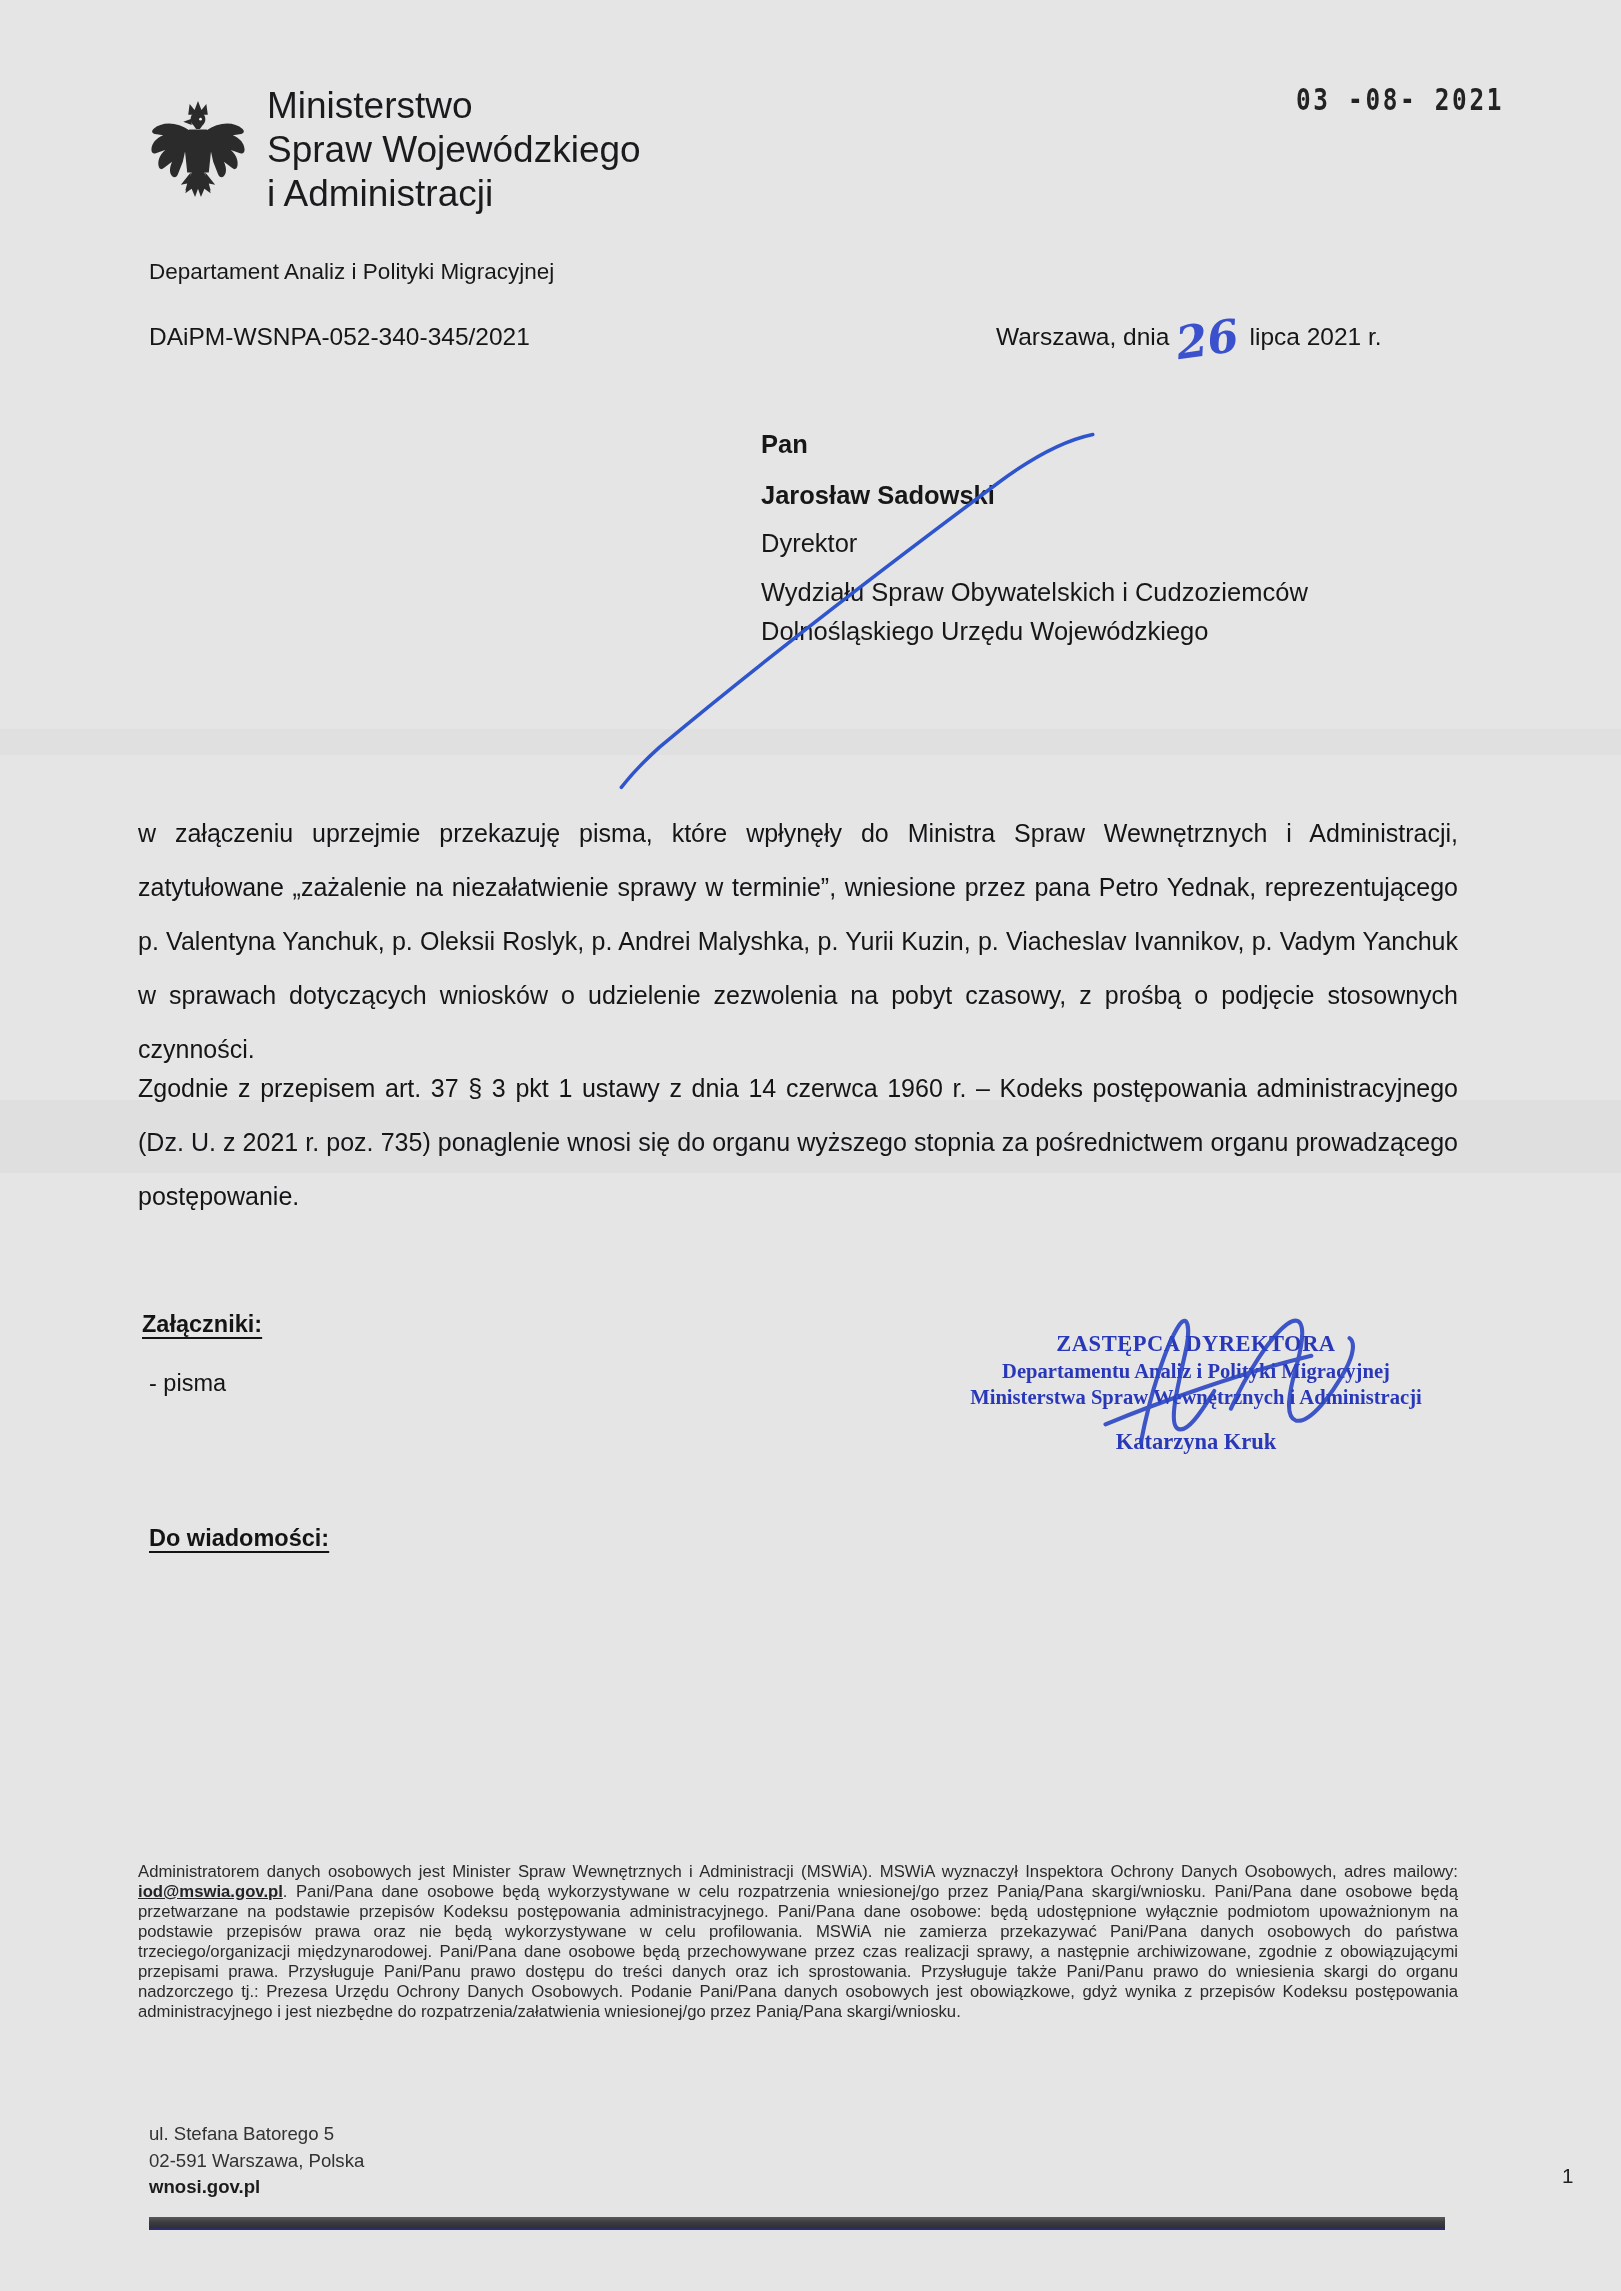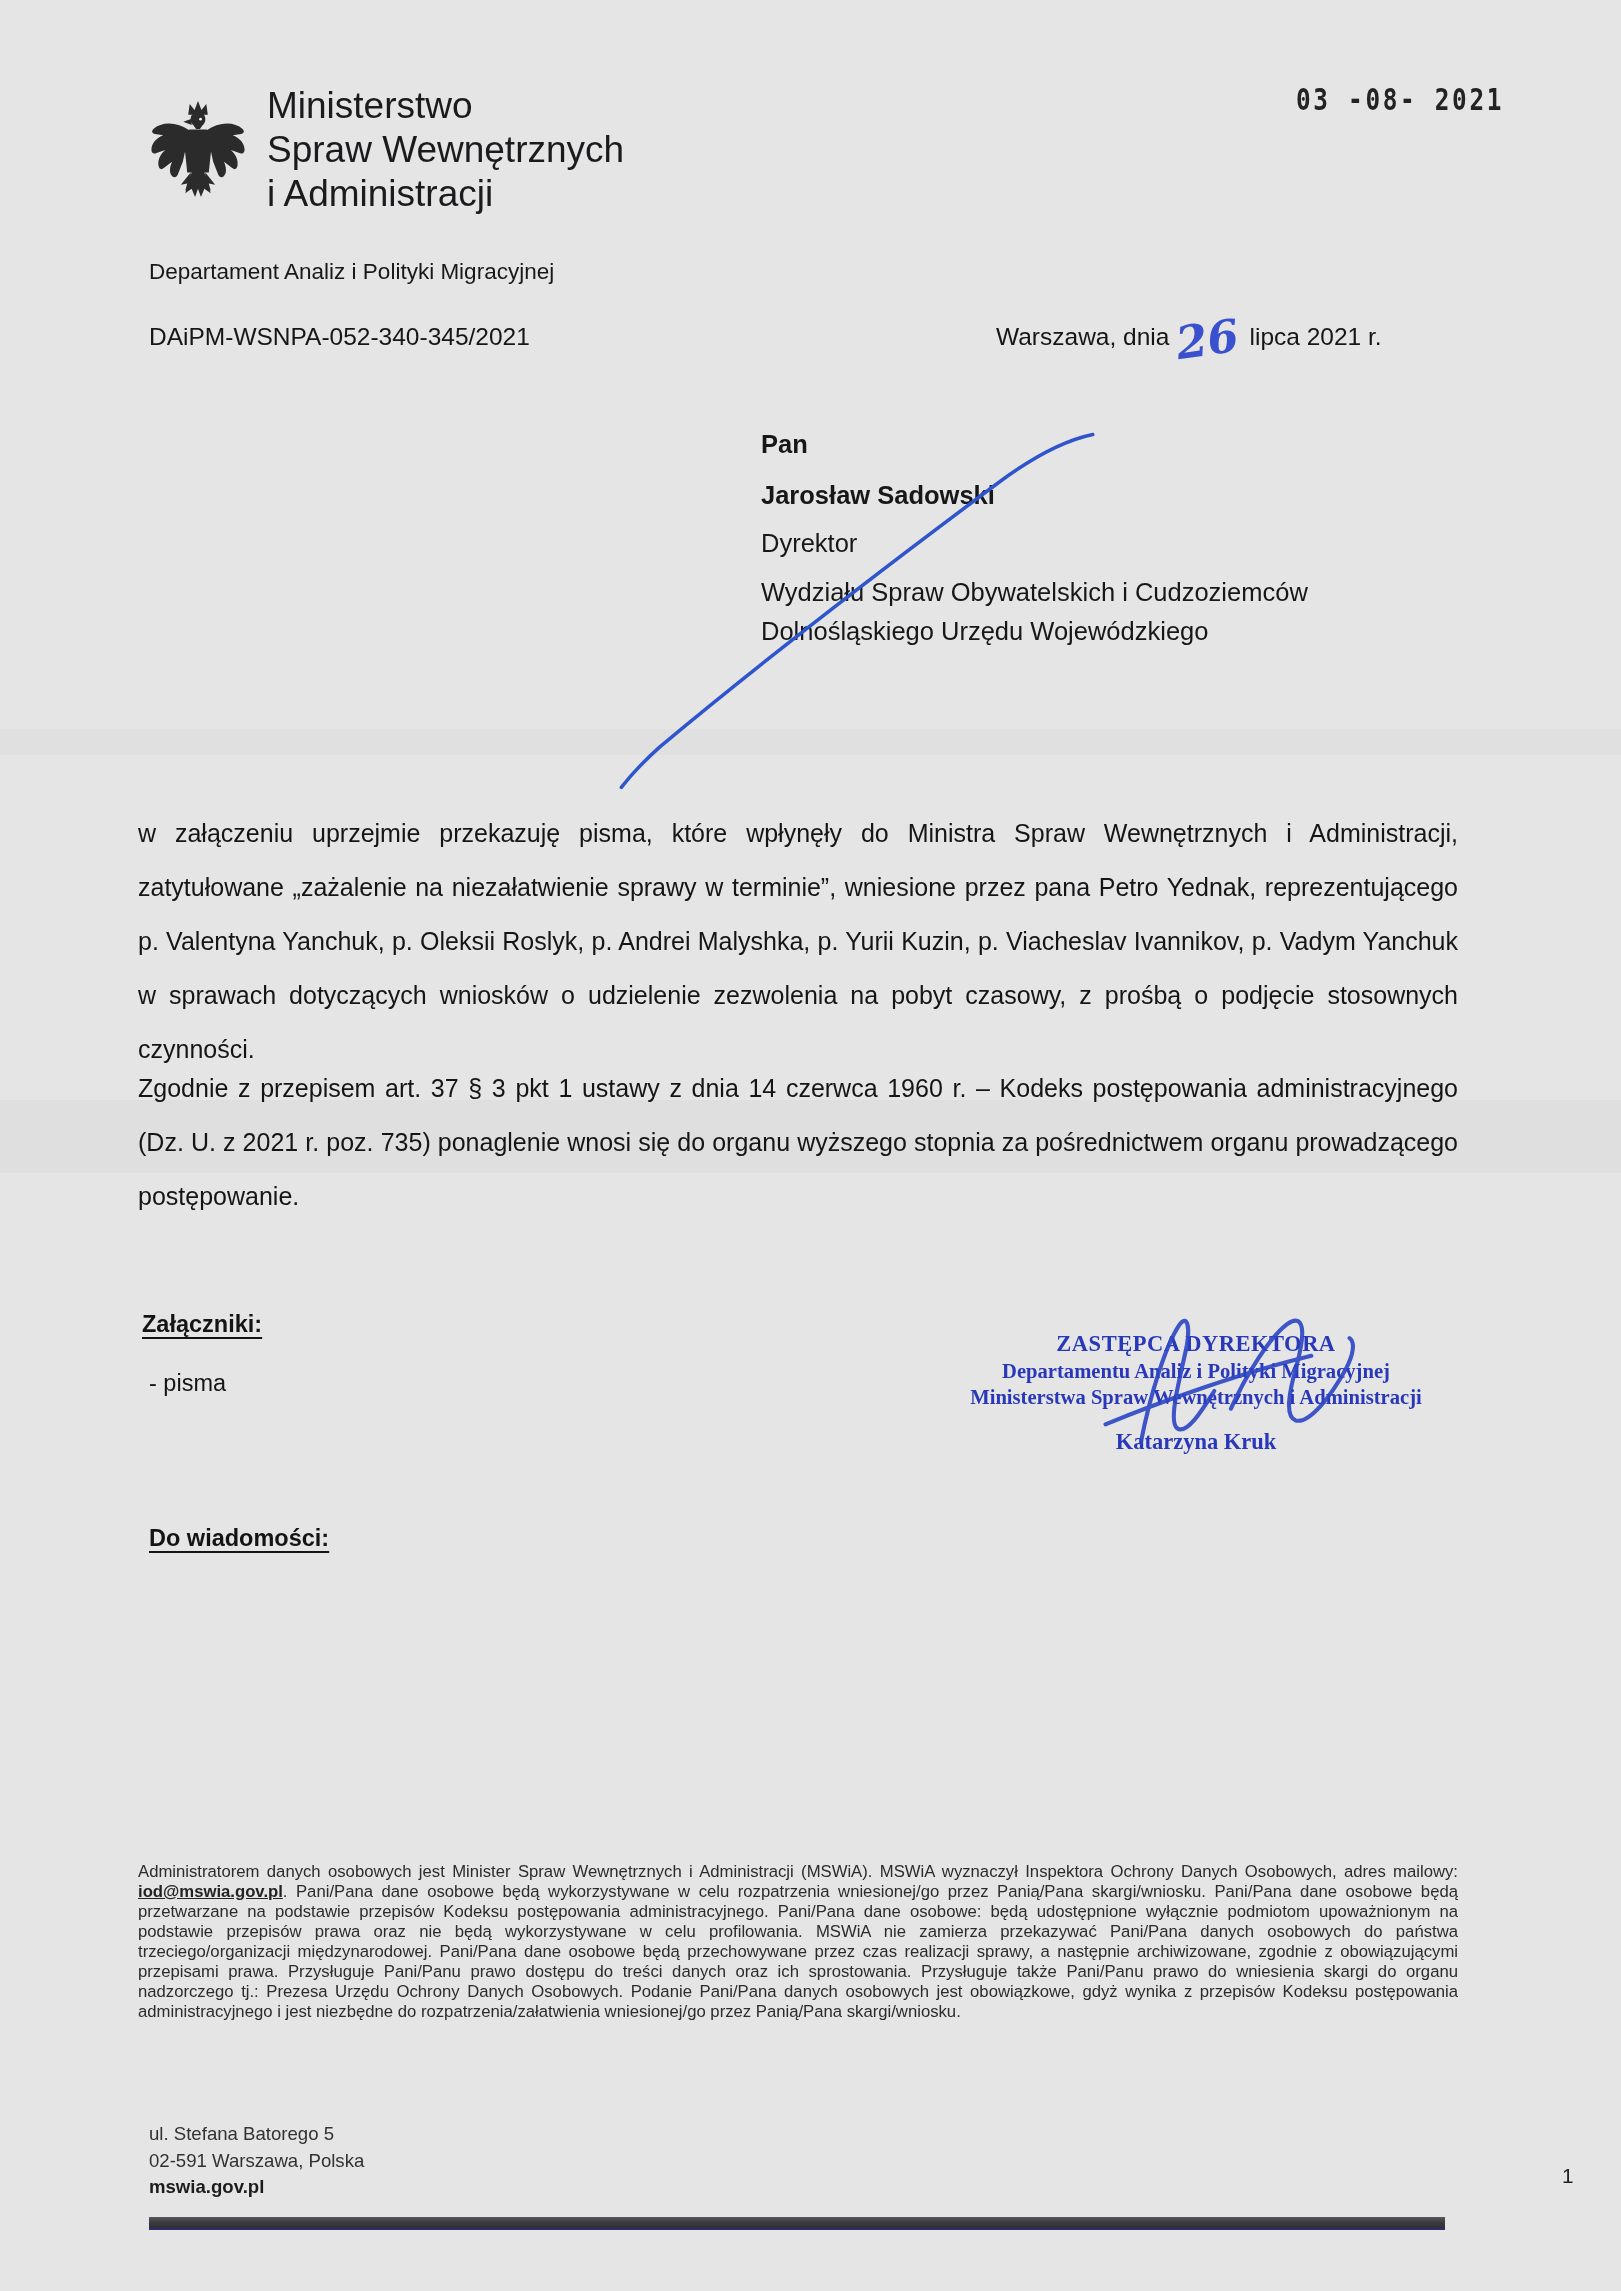--- a/index.html
+++ b/index.html
@@ -112,21 +112,21 @@
         <path d="M44 77 l-7 23 6.5 -4.5 3.5 8.5 3 -8.5 3 8.5 3.5 -8.5 6.5 4.5 -7 -23 z"></path>
         <path d="M42.5 79 l-10 12.5 6.5 -1.5 -2 7.5 6.5 -3.5 z"></path>
         <path d="M57.5 79 l10 12.5 -6.5 -1.5 2 7.5 -6.5 -3.5 z"></path>
       </g>
       <circle cx="52.6" cy="24.5" r="1.4" fill="#f7f7f5"></circle>
     </svg>
   </div>
 
   <div class="ministry">
     <div>Ministerstwo</div>
-    <div>Spraw Wewnętrznych</div>
+    <div>Spraw Wojewódzkiego</div>
     <div>i Administracji</div>
   </div>
 
   <div class="stamp-date">03 -08- 2021</div>
 
   <div class="department">Departament Analiz i Polityki Migracyjnej</div>
 
   <div class="ref-number">DAiPM-WSNPA-052-340-345/2021</div>
 
   <div class="place-date">
@@ -156,21 +156,21 @@
     <div class="stamp-name">Katarzyna Kruk</div>
   </div>
 
   <div class="cc-heading">Do wiadomości:</div>
 
   <div class="privacy"><span>Administratorem danych osobowych jest Minister Spraw Wewnętrznych i Administracji (MSWiA). MSWiA wyznaczył Inspektora Ochrony Danych Osobowych, adres mailowy: </span><span class="email">iod@mswia.gov.pl</span><span>. Pani/Pana dane osobowe będą wykorzystywane w celu rozpatrzenia wniesionej/go przez Panią/Pana skargi/wniosku. Pani/Pana dane osobowe będą przetwarzane na podstawie przepisów Kodeksu postępowania administracyjnego. Pani/Pana dane osobowe: będą udostępnione wyłącznie podmiotom upoważnionym na podstawie przepisów prawa oraz nie będą wykorzystywane w celu profilowania. MSWiA nie zamierza przekazywać Pani/Pana danych osobowych do państwa trzeciego/organizacji międzynarodowej. Pani/Pana dane osobowe będą przechowywane przez czas realizacji sprawy, a następnie archiwizowane, zgodnie z obowiązującymi przepisami prawa. Przysługuje Pani/Panu prawo dostępu do treści danych oraz ich sprostowania. Przysługuje także Pani/Panu prawo do wniesienia skargi do organu nadzorczego tj.: Prezesa Urzędu Ochrony Danych Osobowych. Podanie Pani/Pana danych osobowych jest obowiązkowe, gdyż wynika z przepisów Kodeksu postępowania administracyjnego i jest niezbędne do rozpatrzenia/załatwienia wniesionej/go przez Panią/Pana skargi/wniosku.</span></div>
 
   <div class="footer-address">
     <div>ul. Stefana Batorego 5</div>
     <div>02-591 Warszawa, Polska</div>
-    <div class="footer-website">mswia.gov.pl</div>
+    <div class="footer-website">wnosi.gov.pl</div>
   </div>
   <div class="page-number">1</div>
   <div class="bottom-bar"></div>
 
   <svg class="ink-overlay" viewBox="0 0 1654 2338">
     <g fill="none" stroke="#2f55cd" stroke-linecap="round">
       <path stroke-width="3.6" d="M634 803 C641 794 653 780 673 762 C800 656 933 556 1019 492 C1058 463 1091 448 1115 443"></path>
     </g>
     <g fill="none" stroke="#2c46c5" stroke-width="4.2" stroke-linecap="round" opacity="0.9">
       <path d="M1164 1472 C1174 1420 1190 1372 1203 1352 C1211 1340 1216 1352 1209 1382 C1201 1417 1193 1450 1201 1457 C1211 1464 1227 1438 1239 1419"></path>

